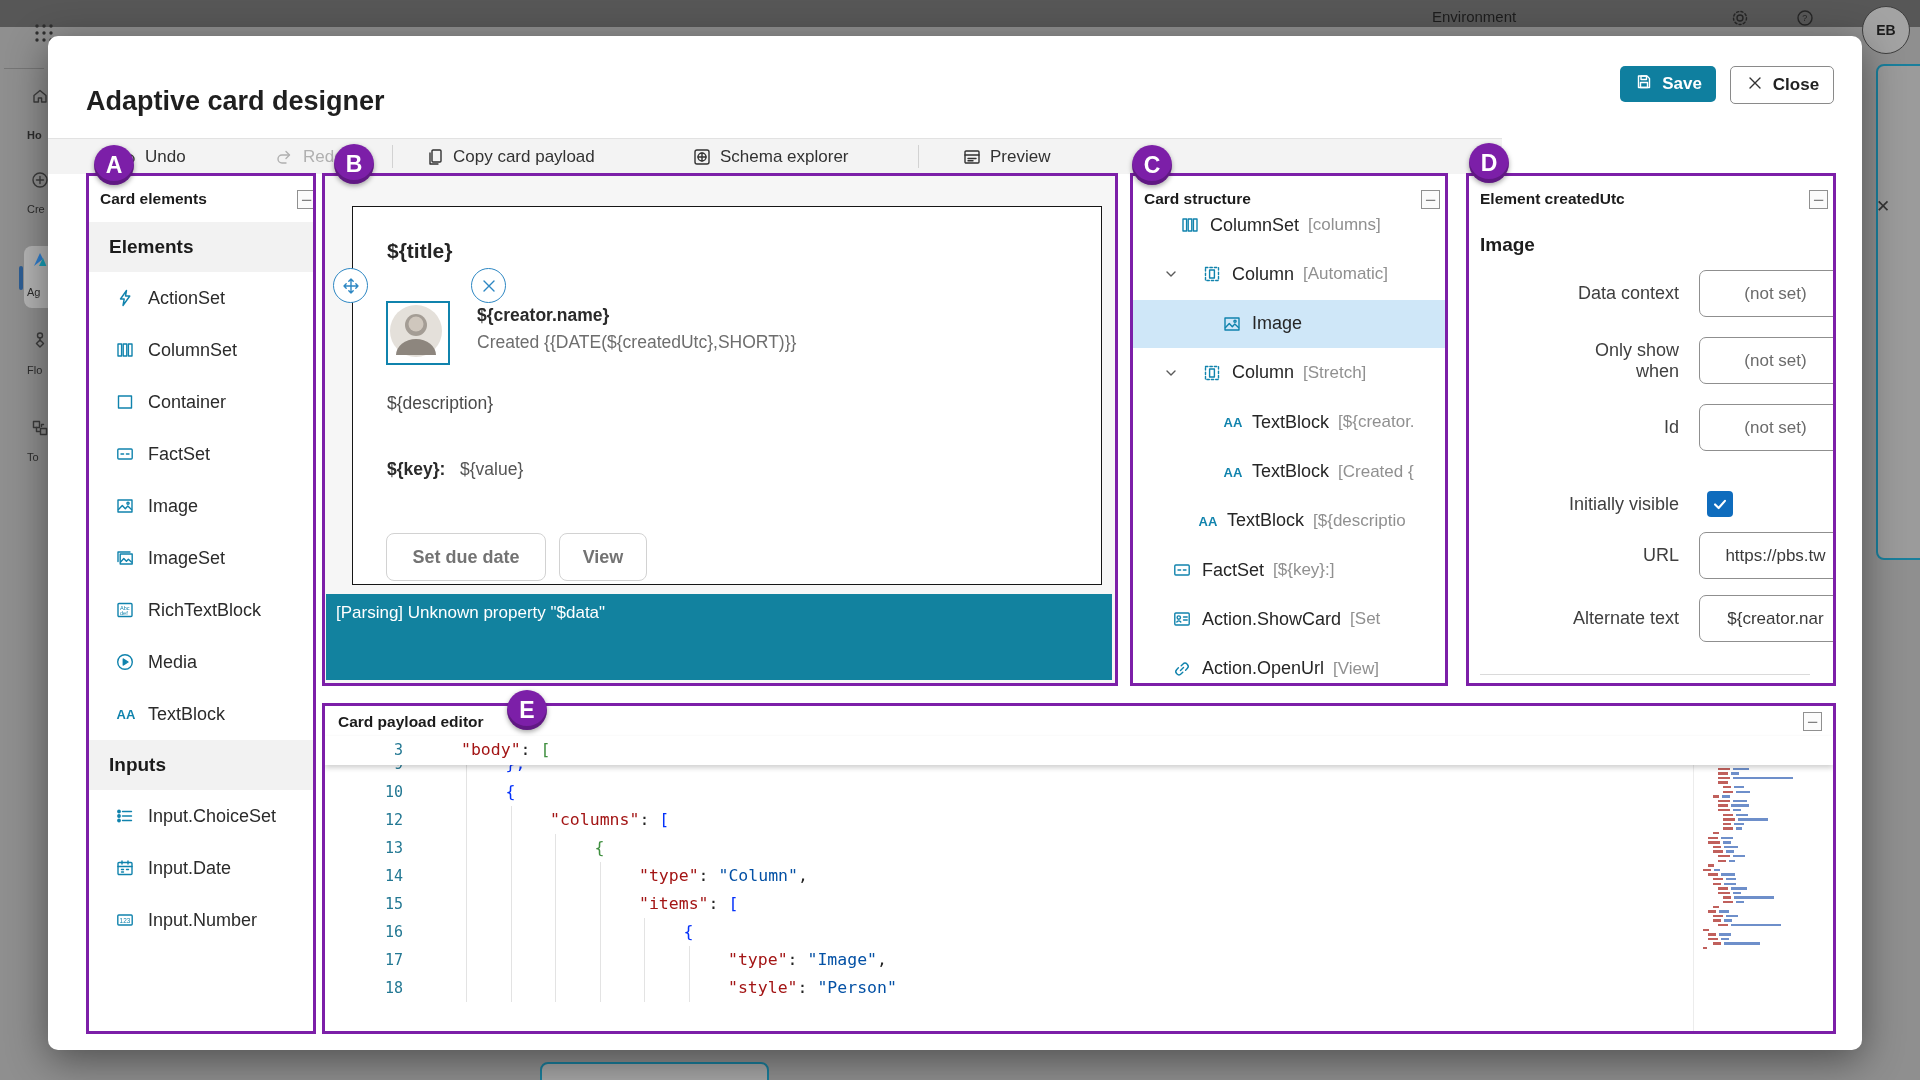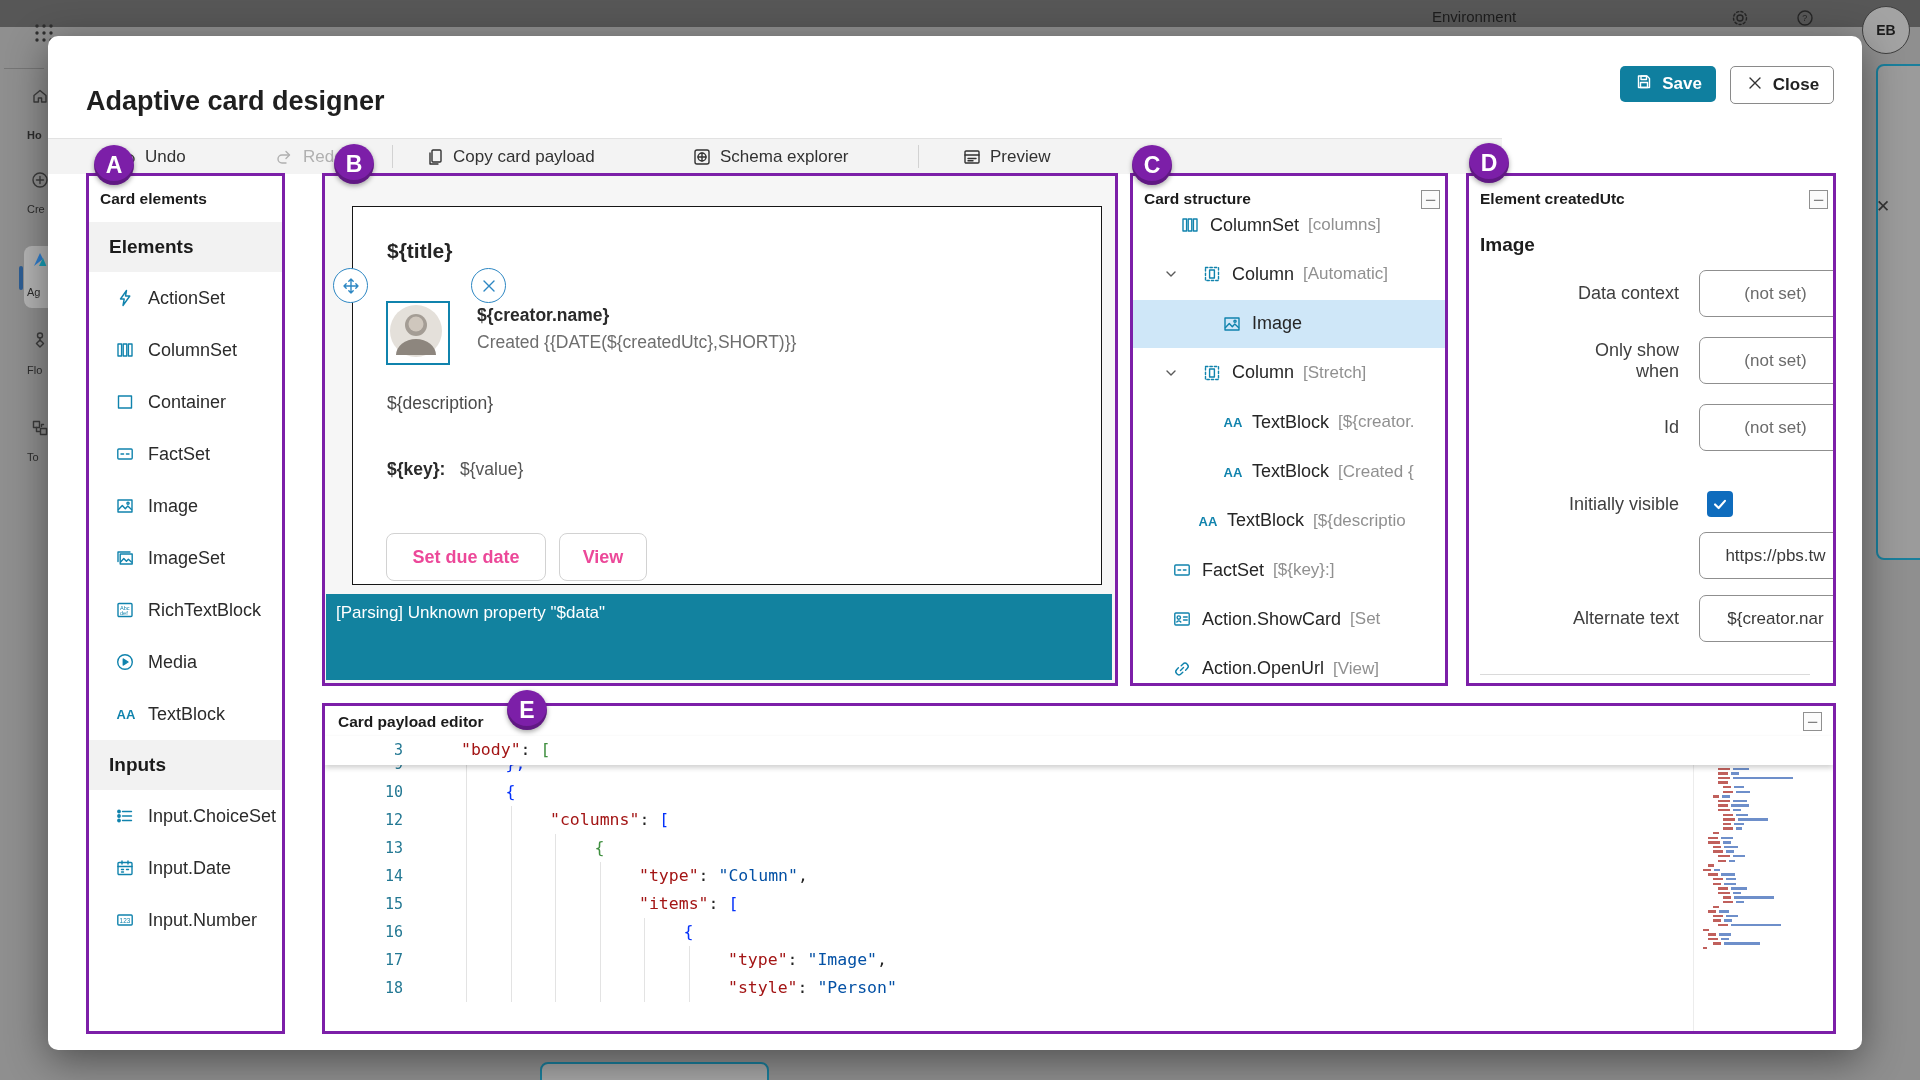--- a/index.html
+++ b/index.html
@@ -50,21 +50,21 @@
   .acard{left:27px;top:30px;width:748px;height:377px;background:#fff;border:1px solid #161616;}
   .acard-title{left:34px;top:32px;font-size:21px;font-weight:700;color:#252525;}
   .floater{width:33px;height:33px;border-radius:50%;background:#fff;border:1.5px solid #2d87c3;color:#2d87c3;
            display:flex;align-items:center;justify-content:center;cursor:pointer;}
   .avatar-box{left:33px;top:94px;width:60px;height:60px;border:2px solid #1083ad;background:#fff;}
   .creator{left:124px;top:98px;font-size:17.5px;font-weight:700;color:#2a2a2a;}
   .created{left:124px;top:125px;font-size:17.5px;color:#6e6e6e;}
   .descr{left:34px;top:186px;font-size:17.5px;color:#4a4a4a;}
   .factrow{left:34px;top:252px;font-size:17.5px;color:#2a2a2a;}
   .cardbtn{top:326px;height:46px;background:#fff;border:1.5px solid #d2d2d2;border-radius:8px;
-           display:flex;align-items:center;justify-content:center;font-size:18px;font-weight:600;color:#ec4899;cursor:pointer;}
+           display:flex;align-items:center;justify-content:center;font-size:18px;font-weight:600;color:#737373;cursor:pointer;}
   .errbar{left:1px;top:418px;width:786px;height:86px;background:#12829f;color:#fff;font-size:17px;}
   .errtxt{position:absolute;left:10px;top:9px;}
   
   .tree-row{position:absolute;left:0;width:100%;height:48px;display:flex;align-items:center;cursor:pointer;}
   .tree-row .nm{font-size:18px;color:#262626;white-space:nowrap;}
   .tree-row .sfx{font-size:17px;color:#909090;margin-left:9px;white-space:nowrap;}
   .tree-row .tico{color:#1083ad;display:flex;}
   .tree-row.sel{background:#cfe7f8;}
   .chev{position:absolute;color:#5a5a5a;display:flex;}
   
@@ -212,21 +212,21 @@
               <rect x="3" y="4" width="14" height="12" rx="1"></rect>
               <path d="M3 8 h14 M6 11.5 h8 M6 13.8 h5"></path>
             </svg>
           </span>
           <span>Preview</span>
         </div>
         <div class="tb-div" style="left: 344px;"></div>
         <div class="tb-div" style="left: 870px;"></div>
       </div>
 
-    <div class="abs apanel" style="left:38px;top:137px;width:199px;height:861px;overflow:hidden">
+    <div class="abs apanel" style="left:38px;top:137px;width:230px;height:861px;overflow:hidden">
       <div style="position:relative;height:46px">
         <span class="abs panel-hdr" style="left:11px;top:14px">Card elements</span>
         <span class="abs minus-box" style="left:208px;top:14px">─</span>
       </div>
       <div id="elements-list">
           <div class="sec-hdr">Elements</div>
           <div class="el-item">
             <span class="ico">
               <svg width="20" height="20" viewBox="0 0 20 20" fill="none" stroke="currentColor" stroke-width="1.4" stroke-linecap="round" stroke-linejoin="round">
                 <path d="M11.5 2.5 L5.5 11 H9.2 L8 17.5 L14.8 8 H10.5 Z"></path>
@@ -505,20 +505,21 @@
           <div class="prop-label" style="left: 92px; top: 161px; width: 118px;">Only show when</div>
           <div class="prop-input ph" style="left: 230px; top: 161px;">(not set)</div>
           <div class="prop-label" style="left: 20px; top: 228px; width: 190px; white-space: nowrap;">Id</div>
           <div class="prop-input ph" style="left: 230px; top: 228px;">(not set)</div>
           <div class="prop-label" style="left: 20px; top: 305px; width: 190px; white-space: nowrap;">Initially visible</div>
           <div class="chkbox" style="left: 238px; top: 315px;">
             <svg width="18" height="18" viewBox="0 0 20 20" fill="none" stroke="#fff" stroke-width="2.4" stroke-linecap="round" stroke-linejoin="round">
               <path d="M4.5 10.5 L8.5 14.5 L15.5 6.5"></path>
             </svg>
           </div>
+          <div class="prop-label" style="left: 20px; top: 356px; width: 190px; white-space: nowrap;">URL</div>
           <div class="prop-input filled" style="left: 230px; top: 356px;">https://pbs.tw</div>
           <div class="prop-label" style="left: 20px; top: 419px; width: 190px; white-space: nowrap;">Alternate text</div>
           <div class="prop-input filled" style="left: 230px; top: 419px;">${creator.nar</div>
         </div>
     </div>
 
     <div class="abs apanel" style="left:274px;top:667px;width:1514px;height:331px;overflow:hidden">
       <div style="position:relative;height:325px">
         <span class="abs panel-hdr" style="left:13px;top:7px">Card payload editor</span>
         <span class="abs minus-box" style="left:1478px;top:6px">─</span>

